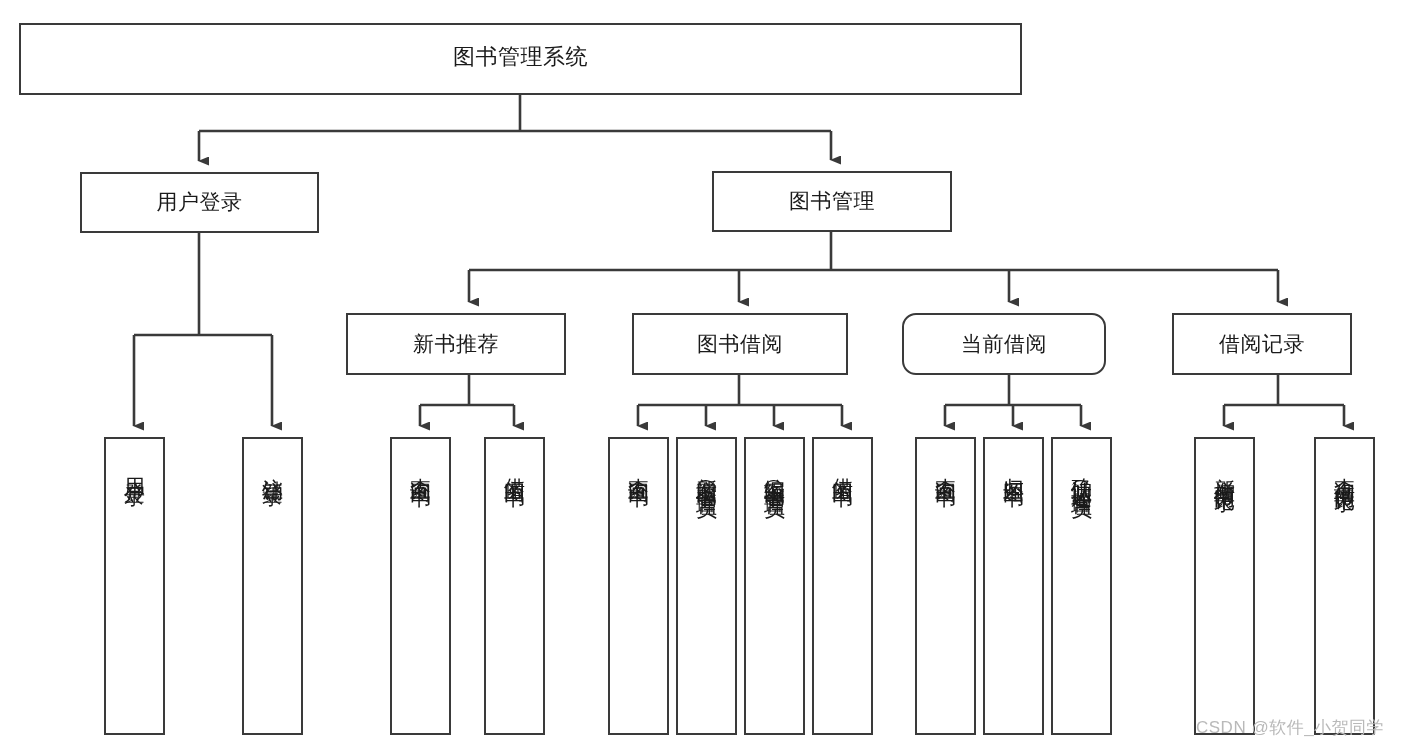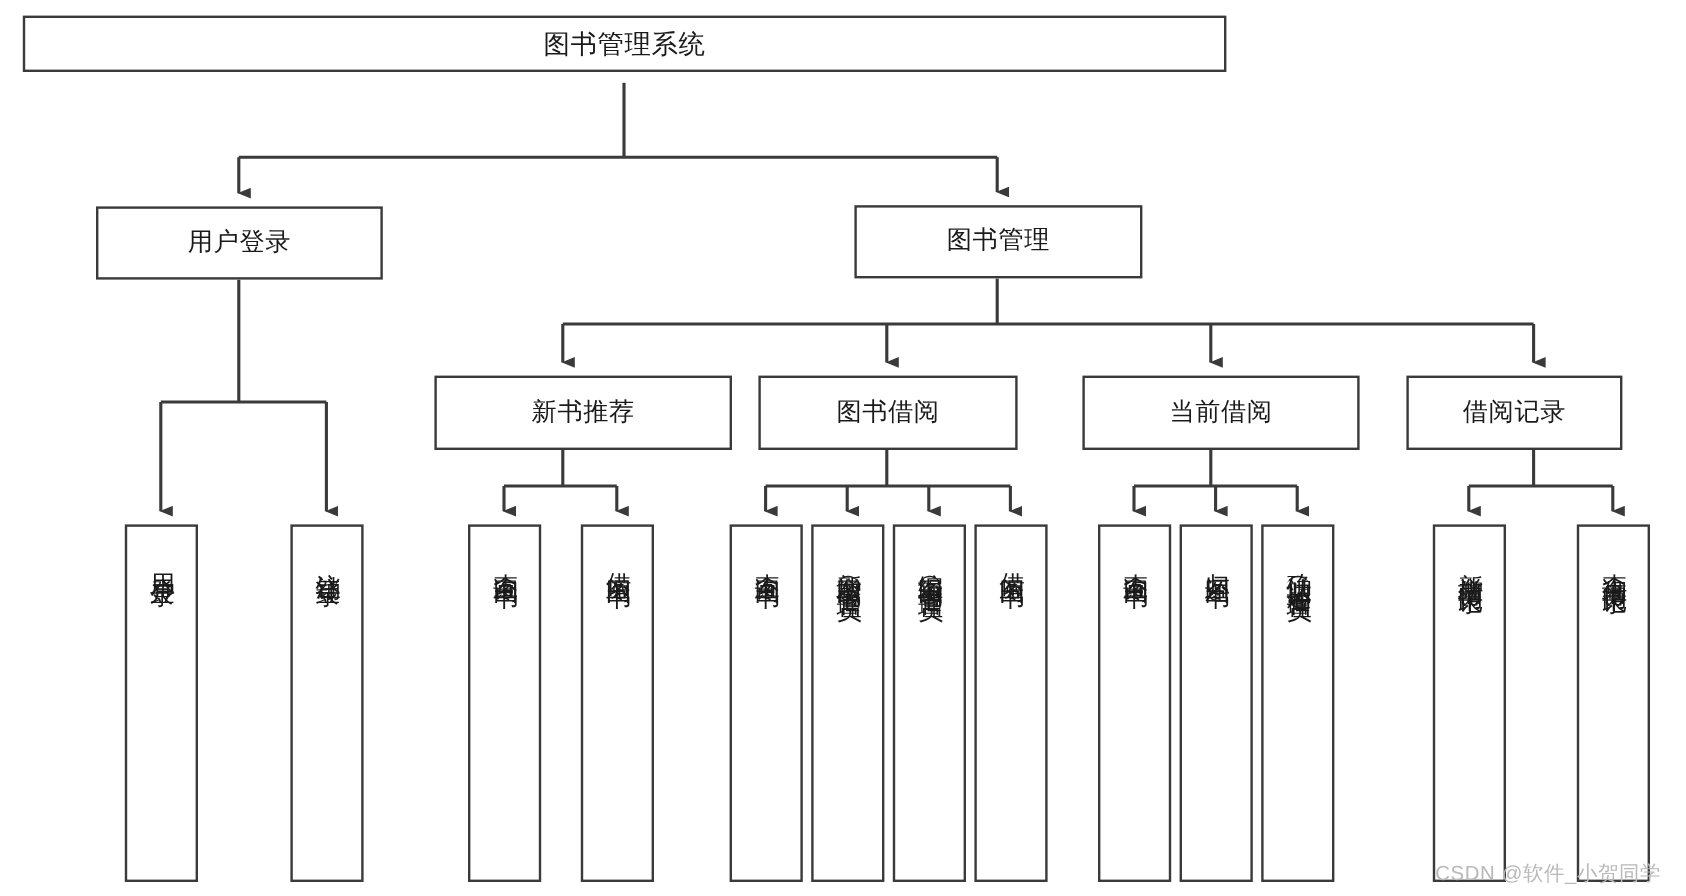--- a/index.html
+++ b/index.html
@@ -108,36 +108,36 @@
         <line x1="1013" y1="405" x2="1013" y2="426" marker-end="url(#arrowhead)"></line>
         <line x1="1081" y1="405" x2="1081" y2="426" marker-end="url(#arrowhead)"></line>
         <line x1="1278" y1="375" x2="1278" y2="405"></line>
         <line x1="1224" y1="405" x2="1344" y2="405"></line>
         <line x1="1224" y1="405" x2="1224" y2="426" marker-end="url(#arrowhead)"></line>
         <line x1="1344" y1="405" x2="1344" y2="426" marker-end="url(#arrowhead)"></line>
       </g>
   </svg>
 
   <div id="nodes-layer">
-      <div class="node horiz root" style="left: 19px; top: 13px; width: 1003px; height: 47px;">
+      <div class="node horiz root" style="left: 19px; top: 23px; width: 1003px; height: 72px; font-family: Liberation Mono, monospace;">
         <span class="label">图书管理系统</span>
       </div>
       <div class="node horiz" style="left: 80px; top: 172px; width: 239px; height: 61px;">
         <span class="label">用户登录</span>
       </div>
       <div class="node horiz" style="left: 712px; top: 171px; width: 240px; height: 61px;">
         <span class="label">图书管理</span>
       </div>
-      <div class="node horiz" style="left: 362px; top: 313px; width: 248px; height: 62px;">
+      <div class="node horiz" style="left: 346px; top: 313px; width: 220px; height: 62px;">
         <span class="label">新书推荐</span>
       </div>
       <div class="node horiz" style="left: 632px; top: 313px; width: 216px; height: 62px; justify-content: center;">
         <span class="label">图书借阅</span>
       </div>
-      <div class="node horiz" style="left: 902px; top: 313px; width: 231px; height: 62px;">
+      <div class="node horiz" style="left: 902px; top: 313px; width: 204px; height: 62px; border-radius: 14px;">
         <span class="label">当前借阅</span>
       </div>
       <div class="node horiz" style="left: 1172px; top: 313px; width: 180px; height: 62px;">
         <span class="label">借阅记录</span>
       </div>
       <div class="node vert" style="left: 104px; top: 437px; width: 61px; height: 298px;">
         <span class="label">用户登录</span>
       </div>
       <div class="node vert" style="left: 242px; top: 437px; width: 61px; height: 298px;">
         <span class="label">注销登录</span>

